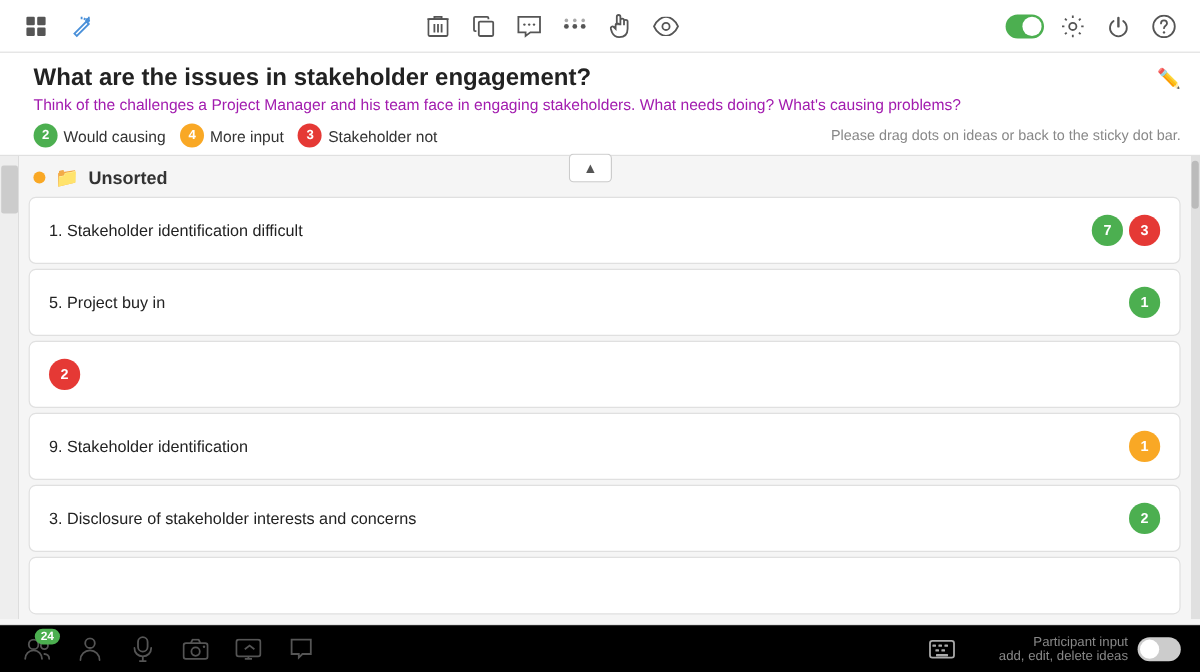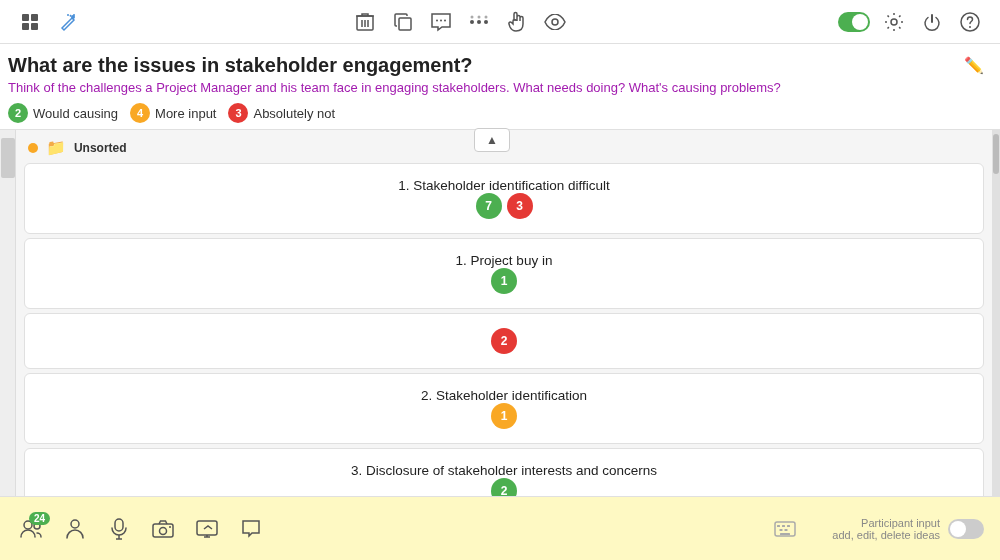--- a/index.html
+++ b/index.html
@@ -36,21 +36,21 @@
       justify-content: center;
       cursor: pointer;
       color: #555;
       font-size: 18px;
       border-radius: 4px;
     }
 
     
     .question-header {
       background: #fff;
-      padding: 10px 16px 6px 8px;
+      padding: 10px 16px 6px 28px;
       border-bottom: 1px solid #e0e0e0;
     }
     .question-title-row {
       display: flex;
       align-items: center;
       justify-content: space-between;
     }
     .question-title {
       font-size: 20px;
       font-weight: 700;
@@ -173,37 +173,36 @@
       width: 10px;
       height: 10px;
       border-radius: 50%;
       background: #f9a825;
     }
     .section-folder {
       font-size: 16px;
       color: #f9a825;
     }
     .section-label {
-      font-size: 12px;
+      font-size: 15px;
       font-weight: 600;
       color: #333;
     }
 
     .idea-card {
       background: #fff;
       border: 1px solid #e0e0e0;
       border-radius: 6px;
       padding: 14px 16px;
       margin-bottom: 4px;
       display: flex;
       align-items: center;
       justify-content: space-between;
       min-height: 48px;
       cursor: pointer;
-      flex-direction: column;
     }
     .idea-text {
       font-size: 13.5px;
       color: #222;
     }
     .idea-badges {
       display: flex;
       gap: 5px;
       align-items: center;
     }
@@ -217,22 +216,22 @@
       font-size: 12px;
       font-weight: 700;
       color: #fff;
     }
     .badge-green { background: #4caf50; }
     .badge-red { background: #e53935; }
     .badge-yellow { background: #f9a825; }
 
     
     .bottom-toolbar {
-      background: #fef9c3;
-      height: 64px;
+      background: #000000;
+      height: 40px;
       border-top: 1px solid #e0e0e0;
       display: flex;
       align-items: center;
       justify-content: space-between;
       padding: 0 16px;
       position: absolute;
       bottom: 0;
       left: 0;
       right: 0;
     }
@@ -433,22 +432,23 @@
     <div class="tag-badge">
       <div class="tag-dot green">2</div>
       <span>Would causing</span>
     </div>
     <div class="tag-badge">
       <div class="tag-dot yellow">4</div>
       <span>More input</span>
     </div>
     <div class="tag-badge">
       <div class="tag-dot red">3</div>
-      <span>Absolutely not</span>
-    </div>
+      <span>Stakeholder not</span>
+    </div>
+    <div class="drag-hint">Please drag dots on ideas or back to the sticky dot bar.</div>
   </div>
 </div>
 
 <div class="collapse-btn">
   <span>▲</span>
 </div>
 
 <div class="main-content">
   <div class="left-sidebar">
     <div class="sidebar-tab"></div>
@@ -464,34 +464,34 @@
 
     <div class="idea-card">
       <span class="idea-text">1. Stakeholder identification difficult</span>
       <div class="idea-badges">
         <div class="idea-badge badge-green">7</div>
         <div class="idea-badge badge-red">3</div>
       </div>
     </div>
 
     <div class="idea-card">
-      <span class="idea-text">1. Project buy in</span>
+      <span class="idea-text">5. Project buy in</span>
       <div class="idea-badges">
         <div class="idea-badge badge-green">1</div>
       </div>
     </div>
 
     <div class="idea-card">
       <div class="idea-badges">
         <div class="idea-badge badge-red">2</div>
       </div>
     </div>
 
     <div class="idea-card">
-      <span class="idea-text">2. Stakeholder identification</span>
+      <span class="idea-text">9. Stakeholder identification</span>
       <div class="idea-badges">
         <div class="idea-badge badge-yellow">1</div>
       </div>
     </div>
 
 
     <div class="idea-card">
       <span class="idea-text">3. Disclosure of stakeholder interests and concerns</span>
       <div class="idea-badges">
         <div class="idea-badge badge-green">2</div>

